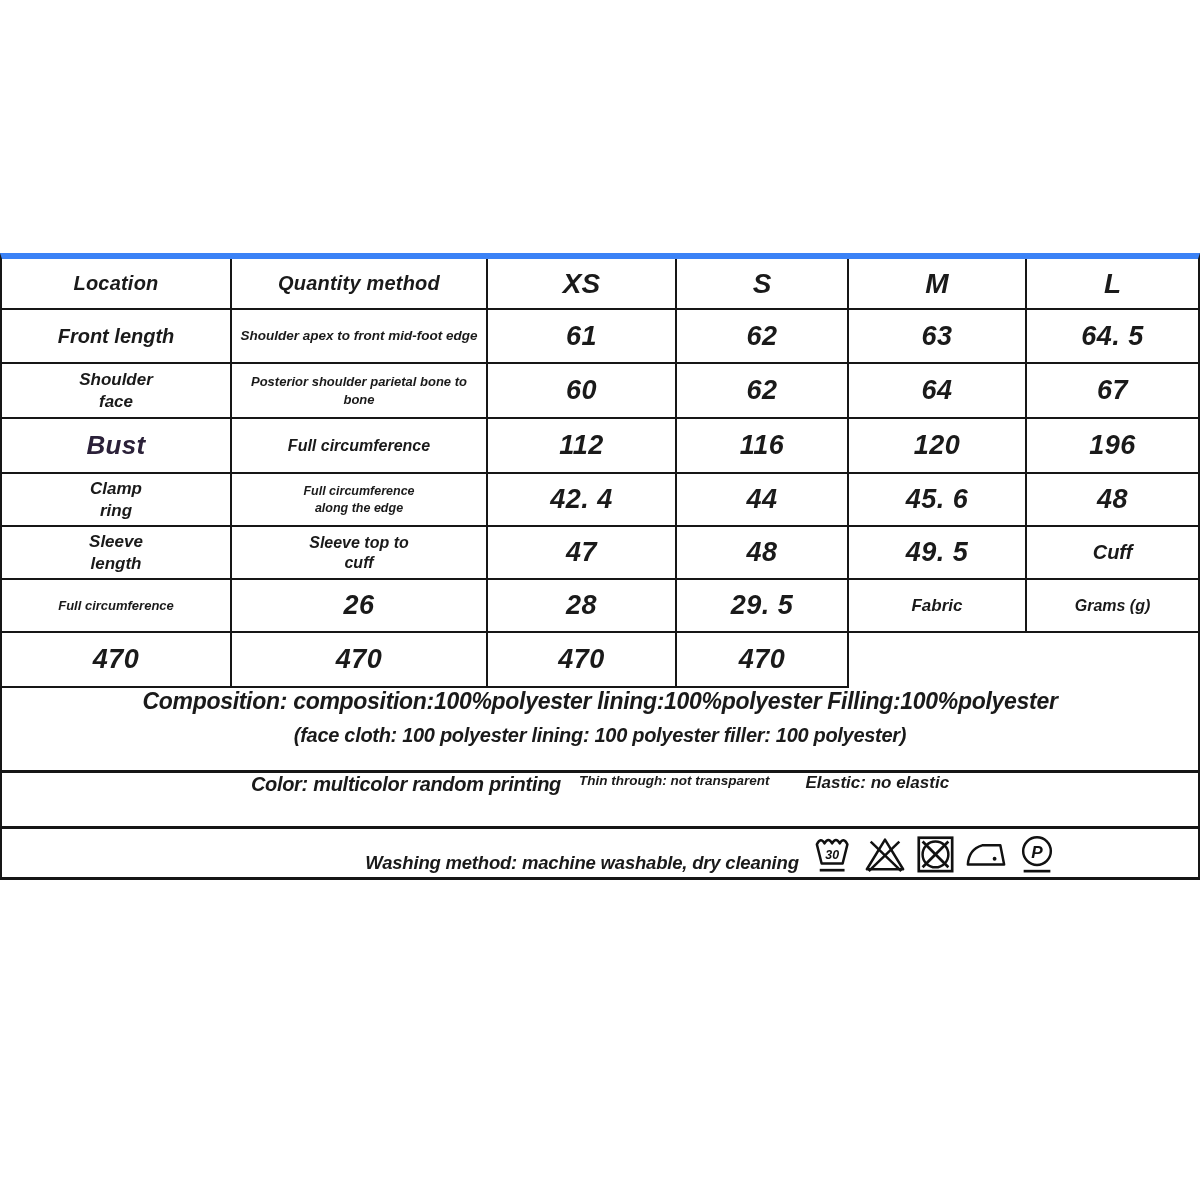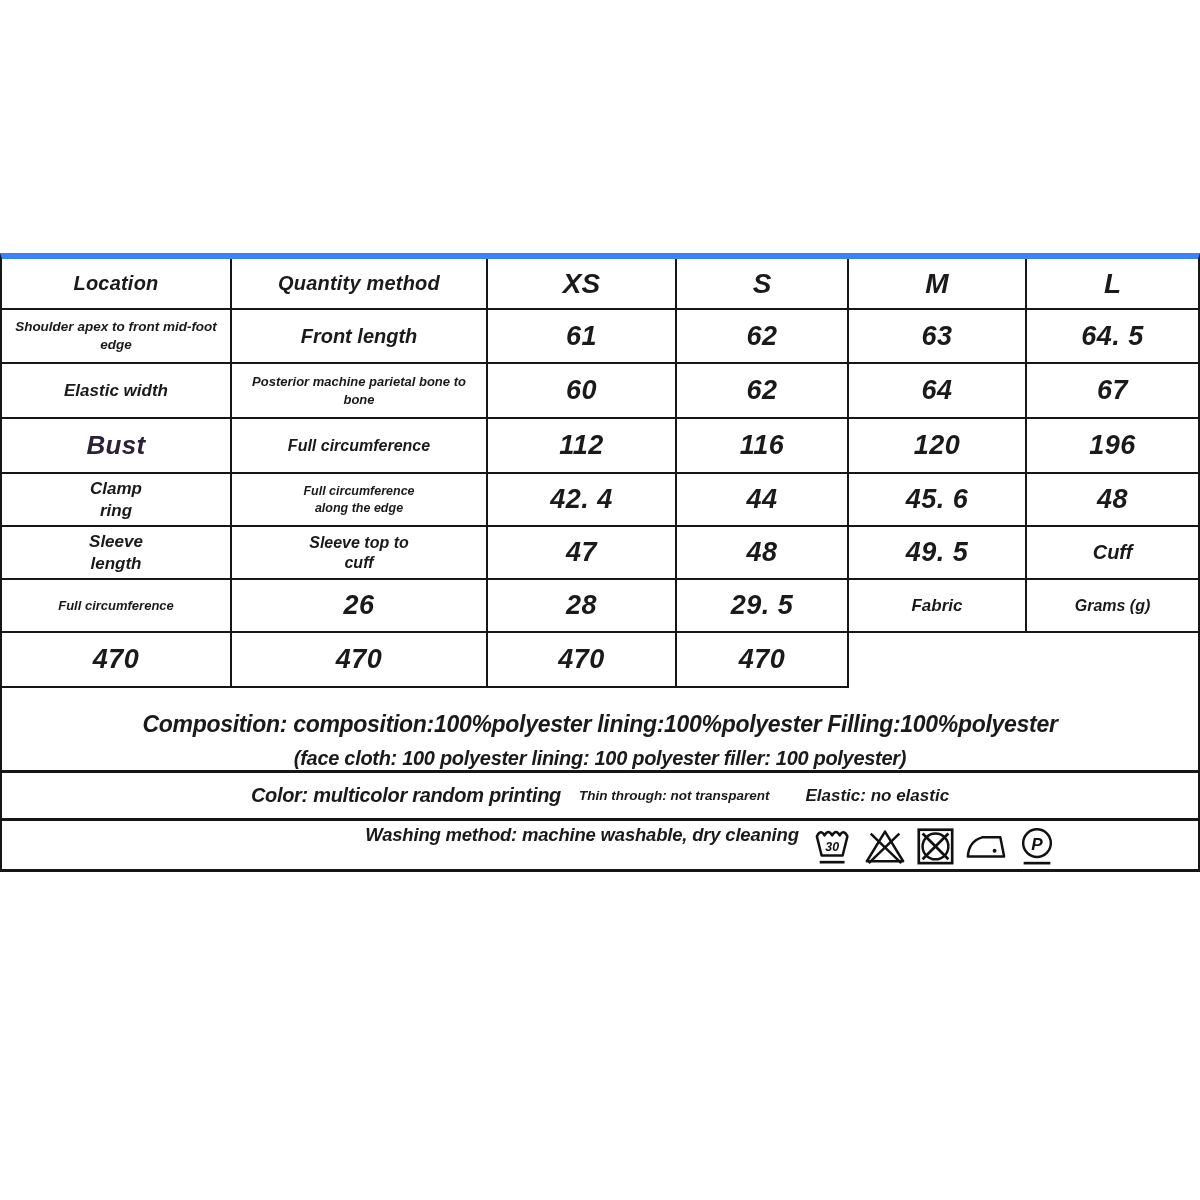--- a/index.html
+++ b/index.html
@@ -48,38 +48,38 @@
   .m-grams  { font-size:16px;   font-weight:700; }
 
   
   .fabric-row {
     height:48px; border-bottom:5px solid #0d0d0d;
     display:flex; align-items:center; justify-content:center;
     font-size:21px; font-weight:700;
   }
   .comp-row {
     height:85px; border-bottom:3px solid #161616;
-    display:flex; flex-direction:column; align-items:center; justify-content:flex-end; gap:9px;
+    display:flex; flex-direction:column; align-items:center; justify-content:flex-start; gap:9px;
   }
   .comp-line1 { font-size:23px; font-weight:700; letter-spacing:-.3px; }
   .comp-line2 { font-size:20px; font-weight:700; letter-spacing:-.3px; }
 
   .color-row {
-    height:48px; border-bottom:3px solid #161616;
-    display:flex; align-items:center; justify-content:center;
+    height:56px; border-bottom:3px solid #161616;
+    display:flex; align-items:flex-start; justify-content:center;
   }
   .color-main    { font-size:20px; font-weight:700; letter-spacing:-.3px; }
   .color-thin    { font-size:13.5px; font-weight:700; margin-left:18px; }
   .color-elastic { font-size:17px; font-weight:700; margin-left:36px; }
 
   .wash-row {
     height:51px; border-bottom:3px solid #161616;
     display:flex; align-items:center; justify-content:center;
   }
-  .wash-inner { display:flex; align-items:flex-start; transform:translateX(112px); }
+  .wash-inner { display:flex; align-items:flex-end; transform:translateX(112px); }
   .wash-text  { font-size:18.5px; font-weight:700; letter-spacing:-.2px; }
   .wash-icons { display:flex; align-items:center; gap:6px; margin-left:14px; }
   .wash-icons svg { display:block; }
   .wash-icons svg text { font-family:"Liberation Sans",sans-serif; }
 
   .tips-row {
     height:48px; border-bottom:2px solid #cccccc;
     display:flex; align-items:center; justify-content:center;
     font-size:17.5px; font-weight:700; letter-spacing:-.2px;
   }
@@ -105,43 +105,43 @@
           <span class="hdr-size">S</span>
         </div>
       <div class="cell">
           <span class="hdr-size">M</span>
         </div>
       <div class="cell">
           <span class="hdr-size">L</span>
         </div>
 
       <div class="cell">
+          <span class="loc-lg">Front length</span>
+        </div>
+      <div class="cell">
           <span class="m-sm">Shoulder apex to front mid-foot edge</span>
         </div>
       <div class="cell">
-          <span class="loc-lg">Front length</span>
-        </div>
-      <div class="cell">
           <span class="val">61</span>
         </div>
       <div class="cell">
           <span class="val">62</span>
         </div>
       <div class="cell">
           <span class="val">63</span>
         </div>
       <div class="cell">
           <span class="val">64. 5</span>
         </div>
 
       <div class="cell">
-          <span class="loc-sm">Elastic width</span>
-        </div>
-      <div class="cell">
-          <span class="m-sm2">Posterior machine parietal bone to bone</span>
+          <span class="loc-sm">Shoulder face</span>
+        </div>
+      <div class="cell">
+          <span class="m-sm2">Posterior shoulder parietal bone to bone</span>
         </div>
       <div class="cell">
           <span class="val">60</span>
         </div>
       <div class="cell">
           <span class="val">62</span>
         </div>
       <div class="cell">
           <span class="val">64</span>
         </div>

